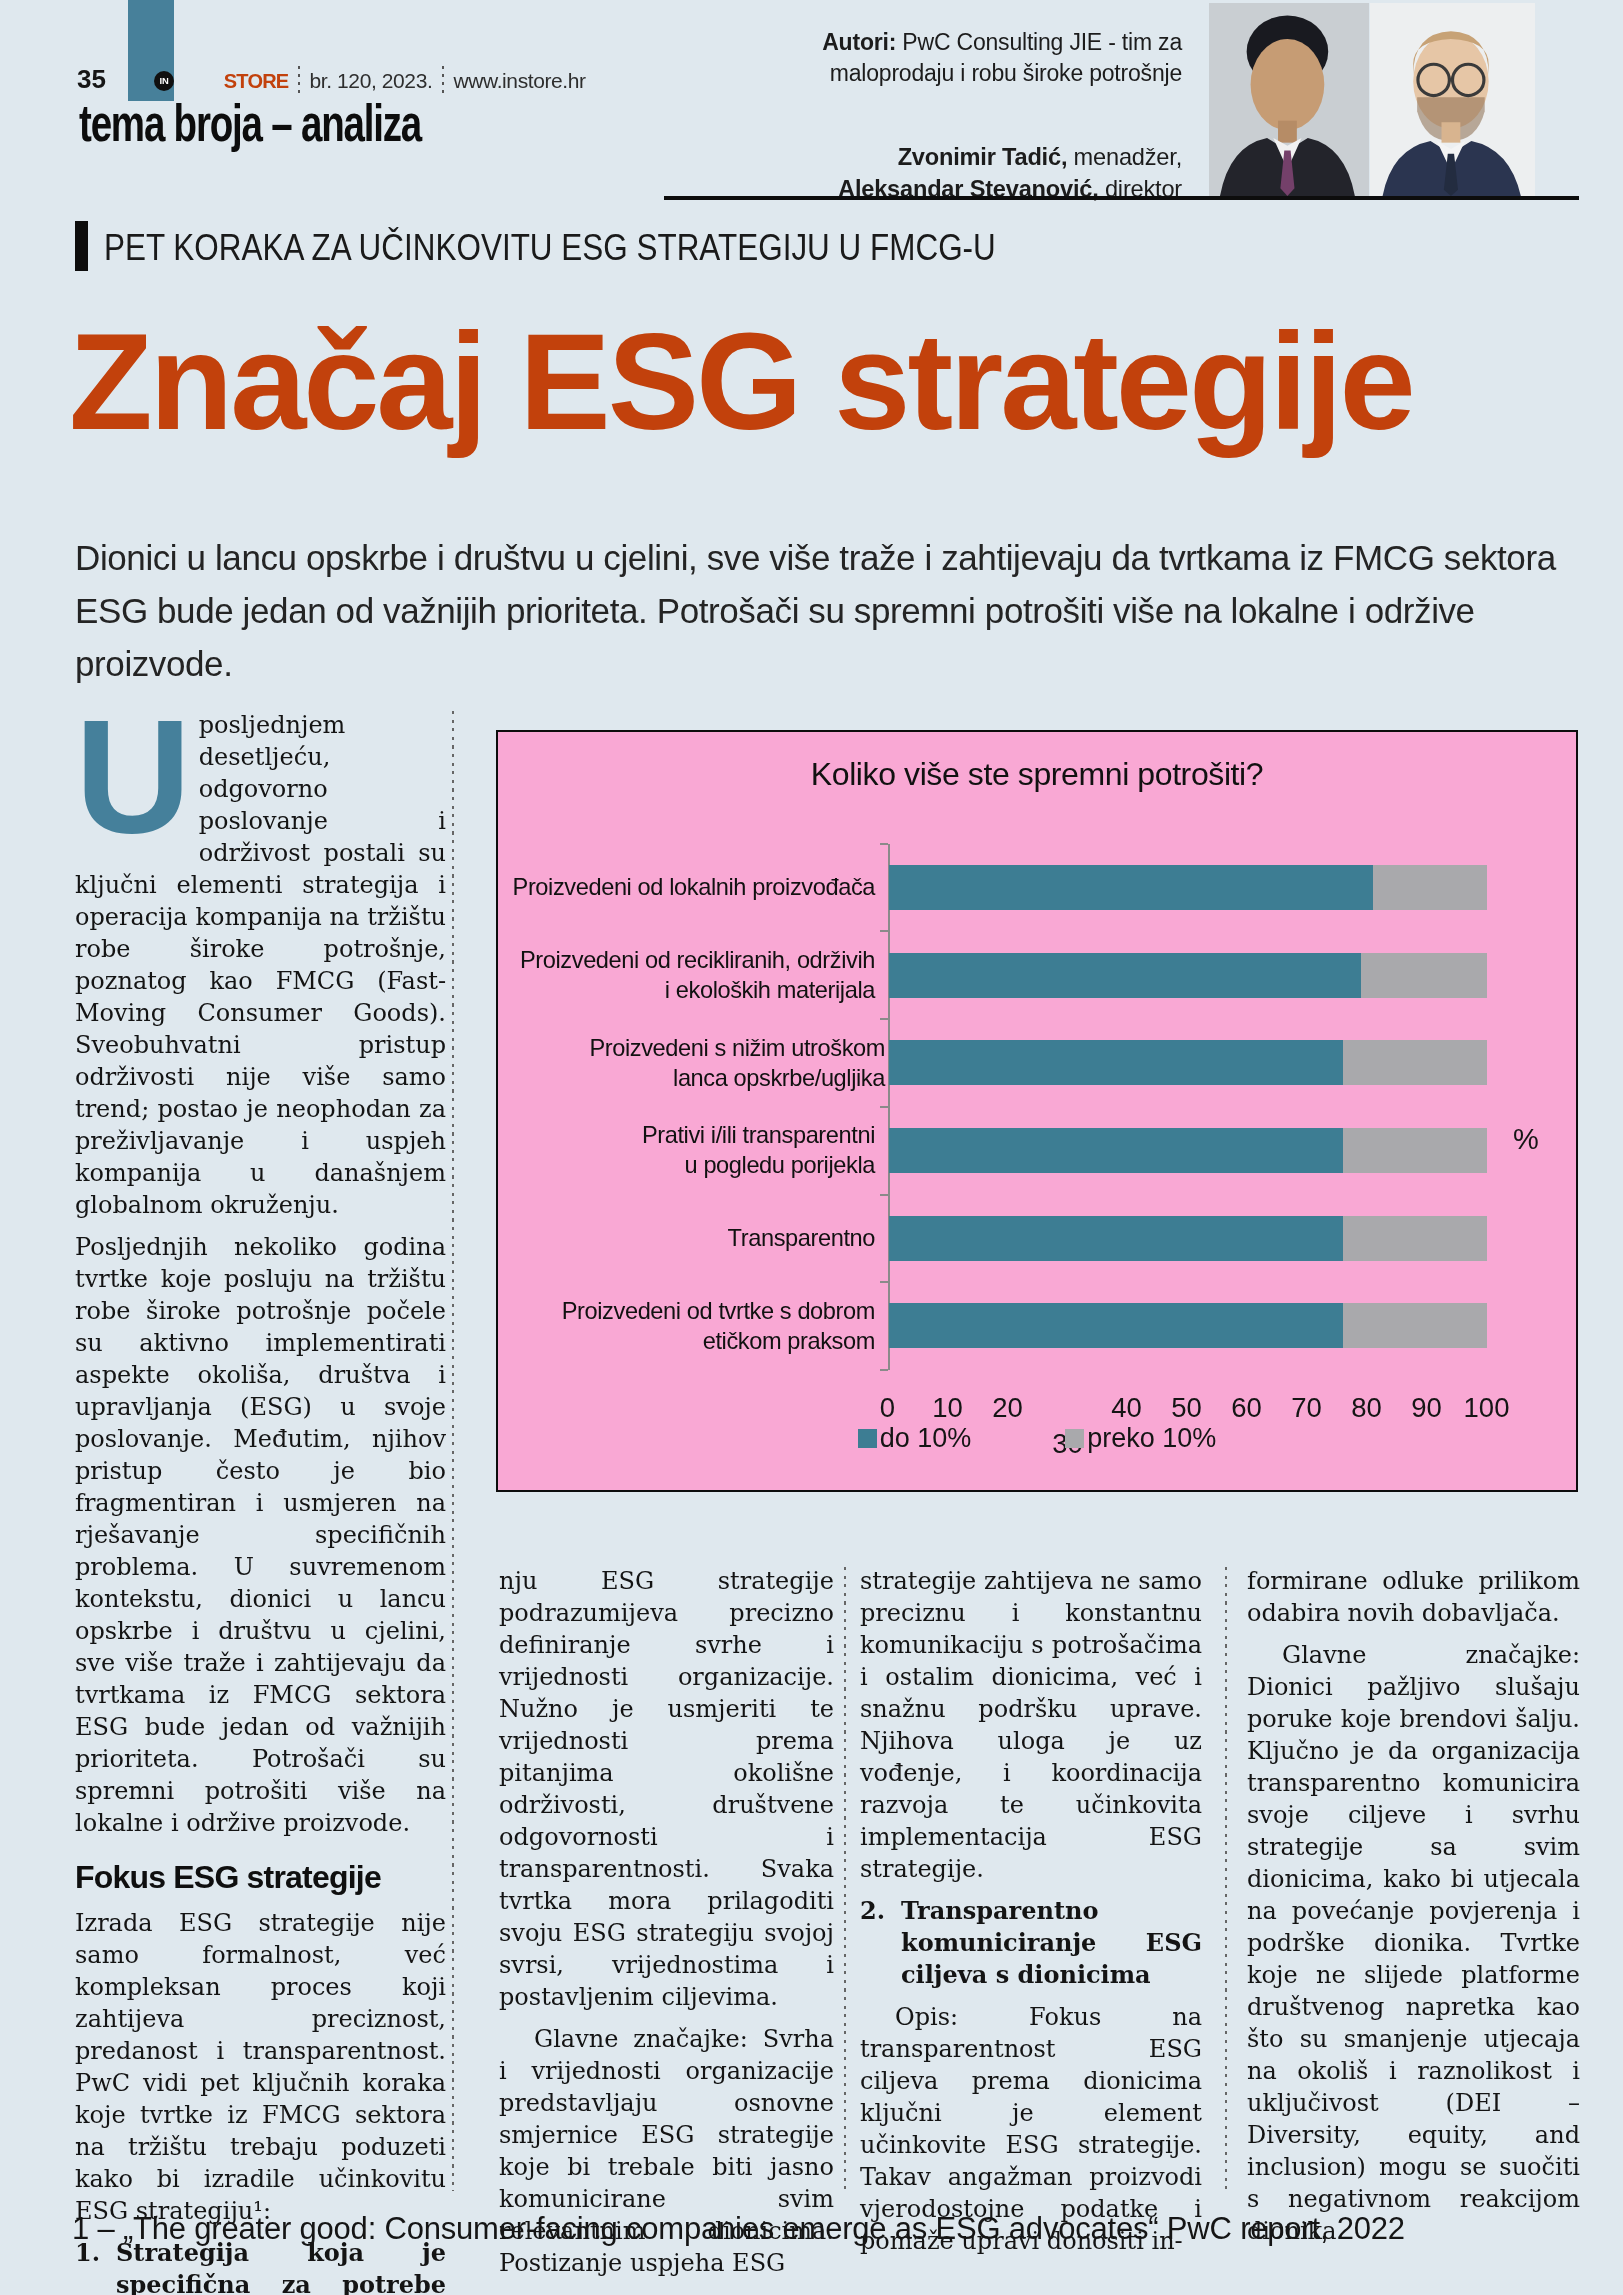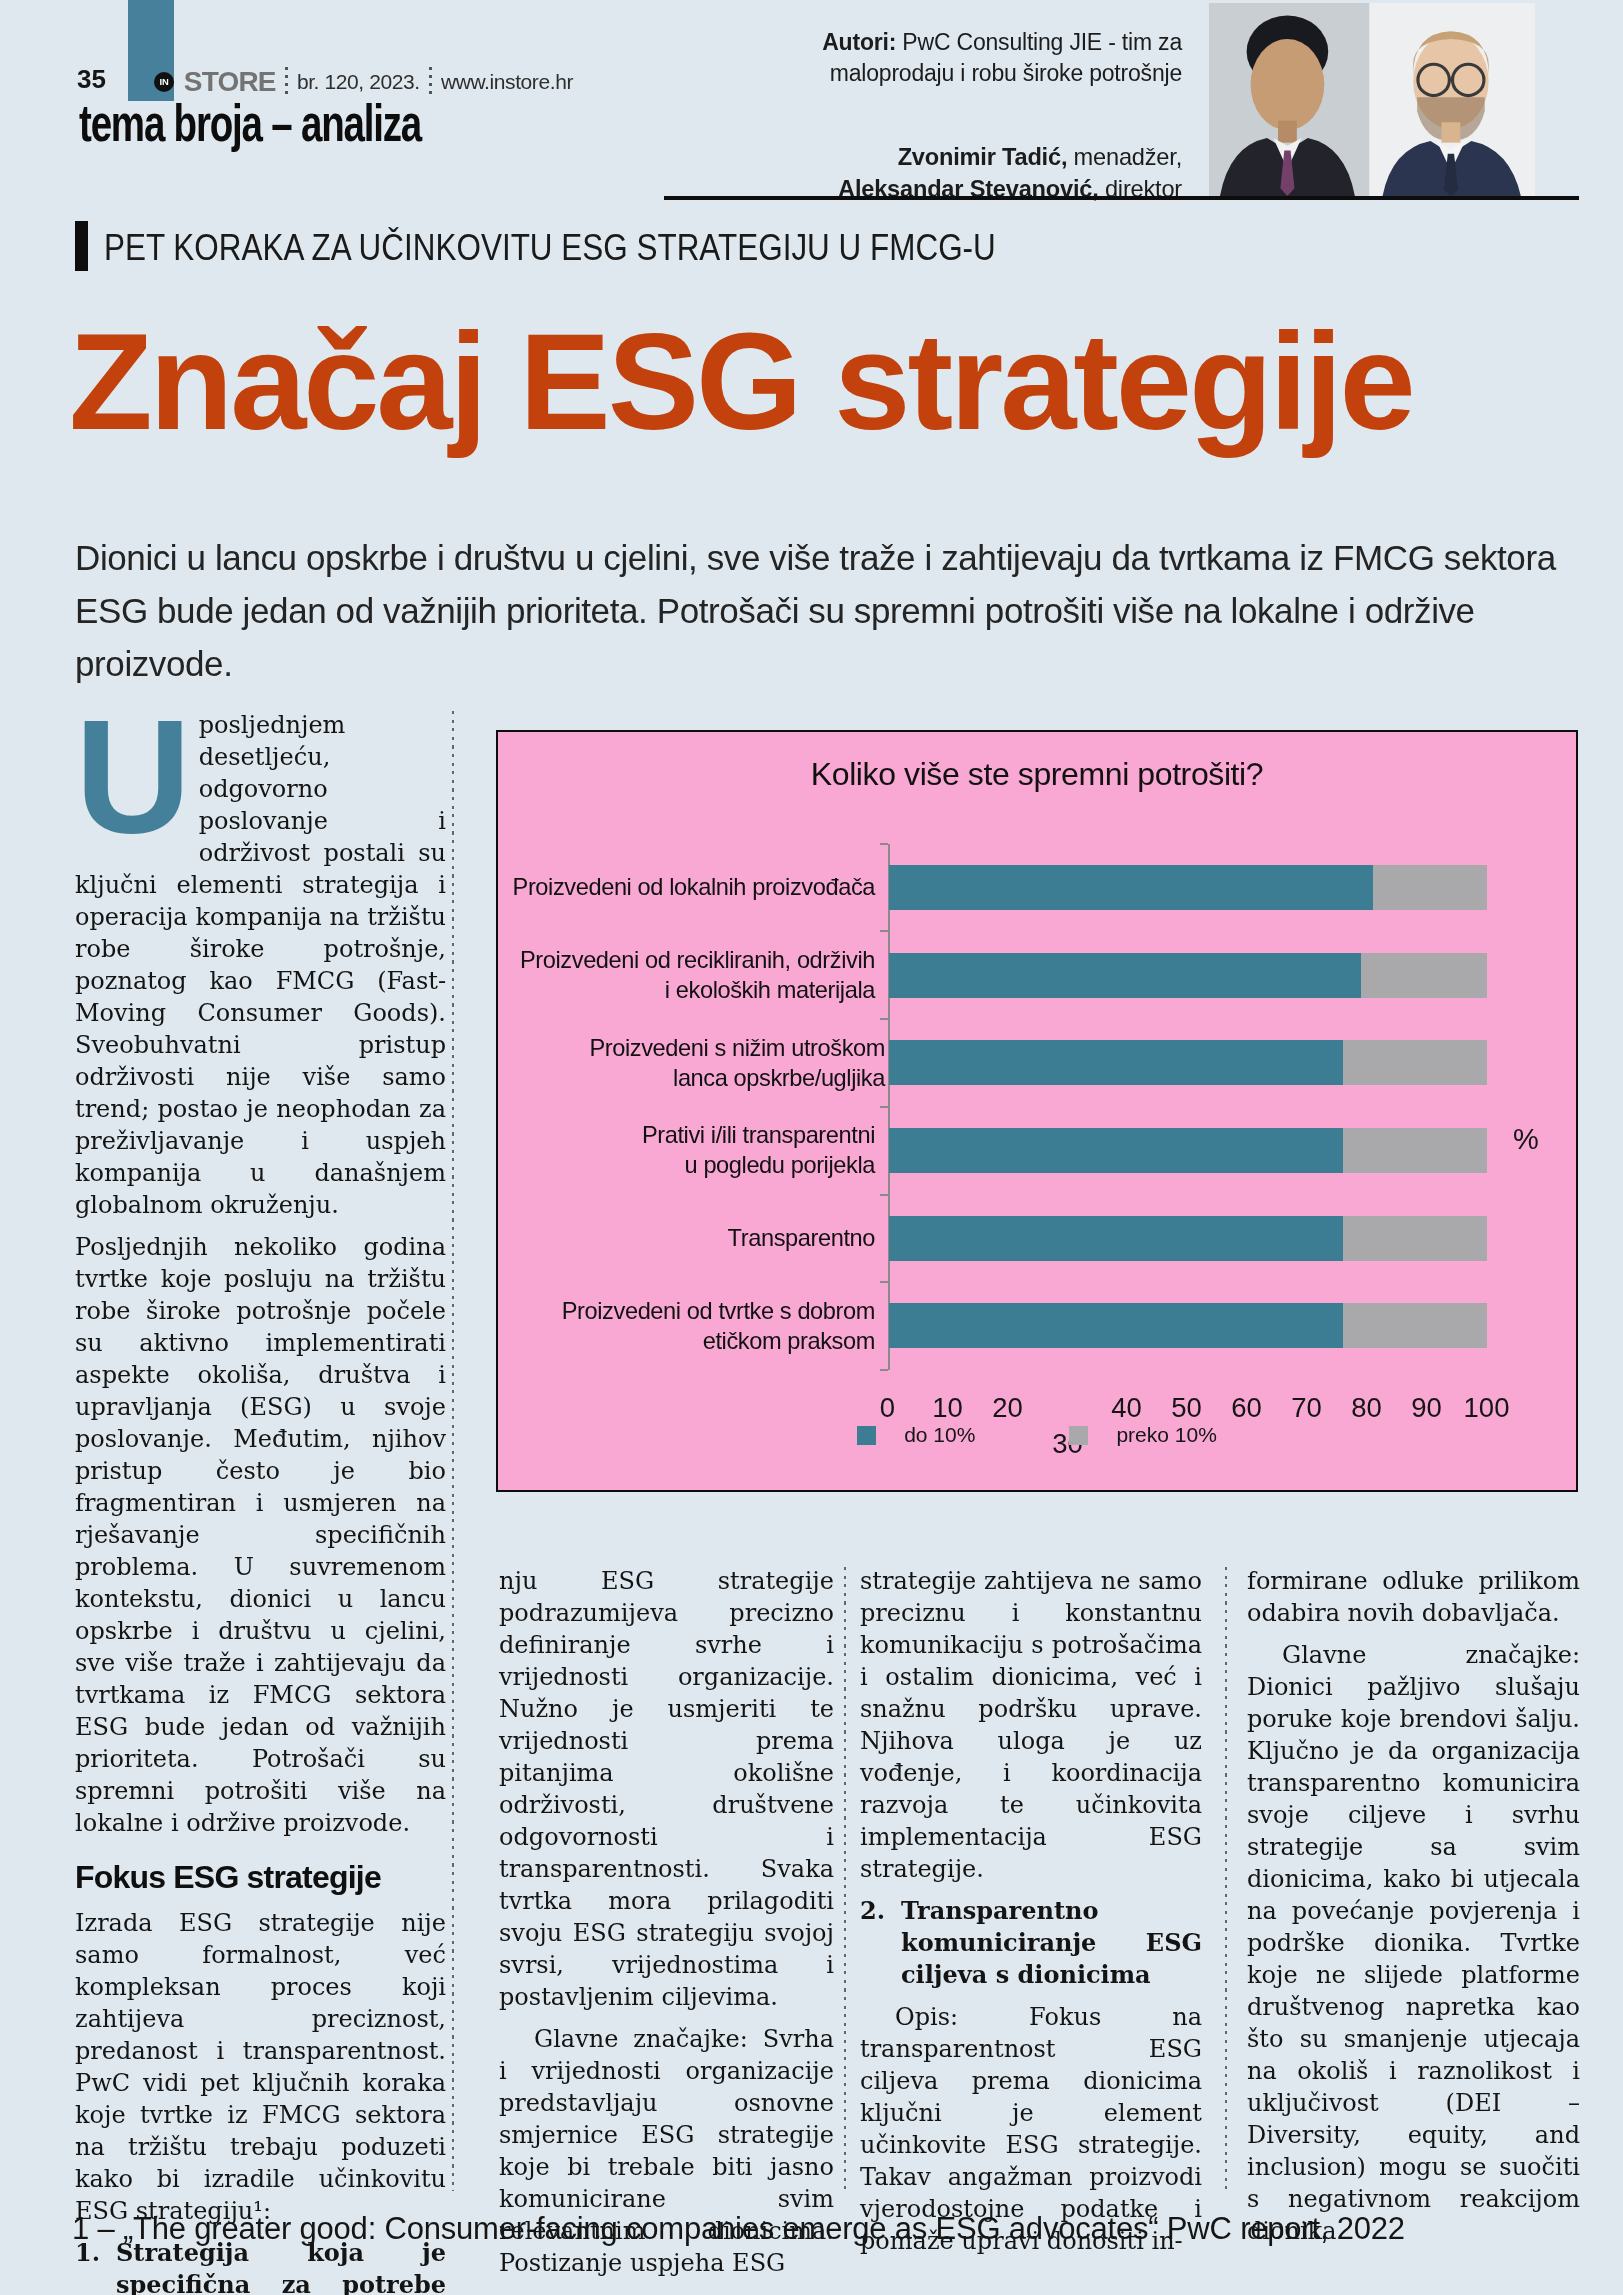--- a/index.html
+++ b/index.html
@@ -6,21 +6,21 @@
   .page{position:relative;width:1623px;height:2295px;background:#dfe8ee;overflow:hidden;
         font-family:"Liberation Sans",sans-serif;color:#161616;}
   .abs{position:absolute;}
 
   
   .pagenum{left:77px;top:64px;font-size:26px;font-weight:700;}
   .teal-block{left:128px;top:0;width:46px;height:101px;background:#47809a;}
   .logo-row{left:154px;top:66px;display:flex;align-items:center;gap:9.4px;}
   .logo-circle{width:20.4px;height:20.4px;border-radius:50%;background:#101010;color:#fff;
                font-size:9.4px;font-weight:700;display:flex;align-items:center;justify-content:center;}
-  .logo-store{font-size:28px;font-weight:800;letter-spacing:-0.8px;color:#737373;}
+  .logo-store{font-size:20px;font-weight:800;letter-spacing:-0.8px;color:#c2410c;margin-left:40px;}
   .vdots{width:2.4px;height:30px;background-image:repeating-linear-gradient(to bottom,#555 0 3.1px,transparent 3.1px 7.9px);}
   .issue,.site{font-size:21px;color:#2e2e2e;letter-spacing:-0.4px;}
   .section-title{left:79px;top:93px;font-size:52px;font-weight:800;letter-spacing:-1.6px;
                  transform:scaleX(.74);transform-origin:0 0;white-space:nowrap;color:#0d0d0d;}
   .authors{right:441px;top:27px;text-align:right;font-size:23px;line-height:31px;color:#1c1c1c;letter-spacing:-0.2px;}
   .authors .names{margin-top:52px;font-size:23.6px;line-height:32px;}
   .b{font-weight:700;}
   .photo{top:3.1px;height:193px;}
   .photo1{left:1209px;width:160px;}
   .photo2{left:1370px;width:165px;}
@@ -60,21 +60,21 @@
   .chart-title{position:absolute;left:0;top:23.6px;width:100%;text-align:center;font-size:32px;
                font-weight:500;letter-spacing:-0.4px;color:#111;}
   .chart-plot{position:absolute;left:0;top:0;width:100%;height:100%;}
   .chart-cat-label{position:absolute;text-align:right;font-size:23.6px;line-height:30px;
                    letter-spacing:-0.4px;color:#111;white-space:pre-line;transform:translateY(-50%);}
   .chart-bar-track{position:absolute;display:flex;}
   .chart-bar-track span{height:100%;}
   .chart-xtick{position:absolute;width:63px;text-align:center;font-size:27.5px;color:#151515;}
   .chart-pct{position:absolute;font-size:29px;color:#151515;}
   .chart-legend{position:absolute;left:0;top:691px;width:100%;display:flex;justify-content:center;gap:94px;}
-  .legend-item{display:flex;align-items:center;gap:28px;font-size:21px;color:#151515;}
+  .legend-item{display:flex;align-items:center;gap:3px;font-size:27px;color:#151515;}
   .legend-swatch{width:19px;height:19px;display:inline-block;}
 
   .footnote{left:72px;top:2211px;font-size:31px;letter-spacing:-0.2px;color:#151515;}
 </style>
 </head>
 <body>
 
 <div class="page">
 
   <div class="abs pagenum">35</div>

